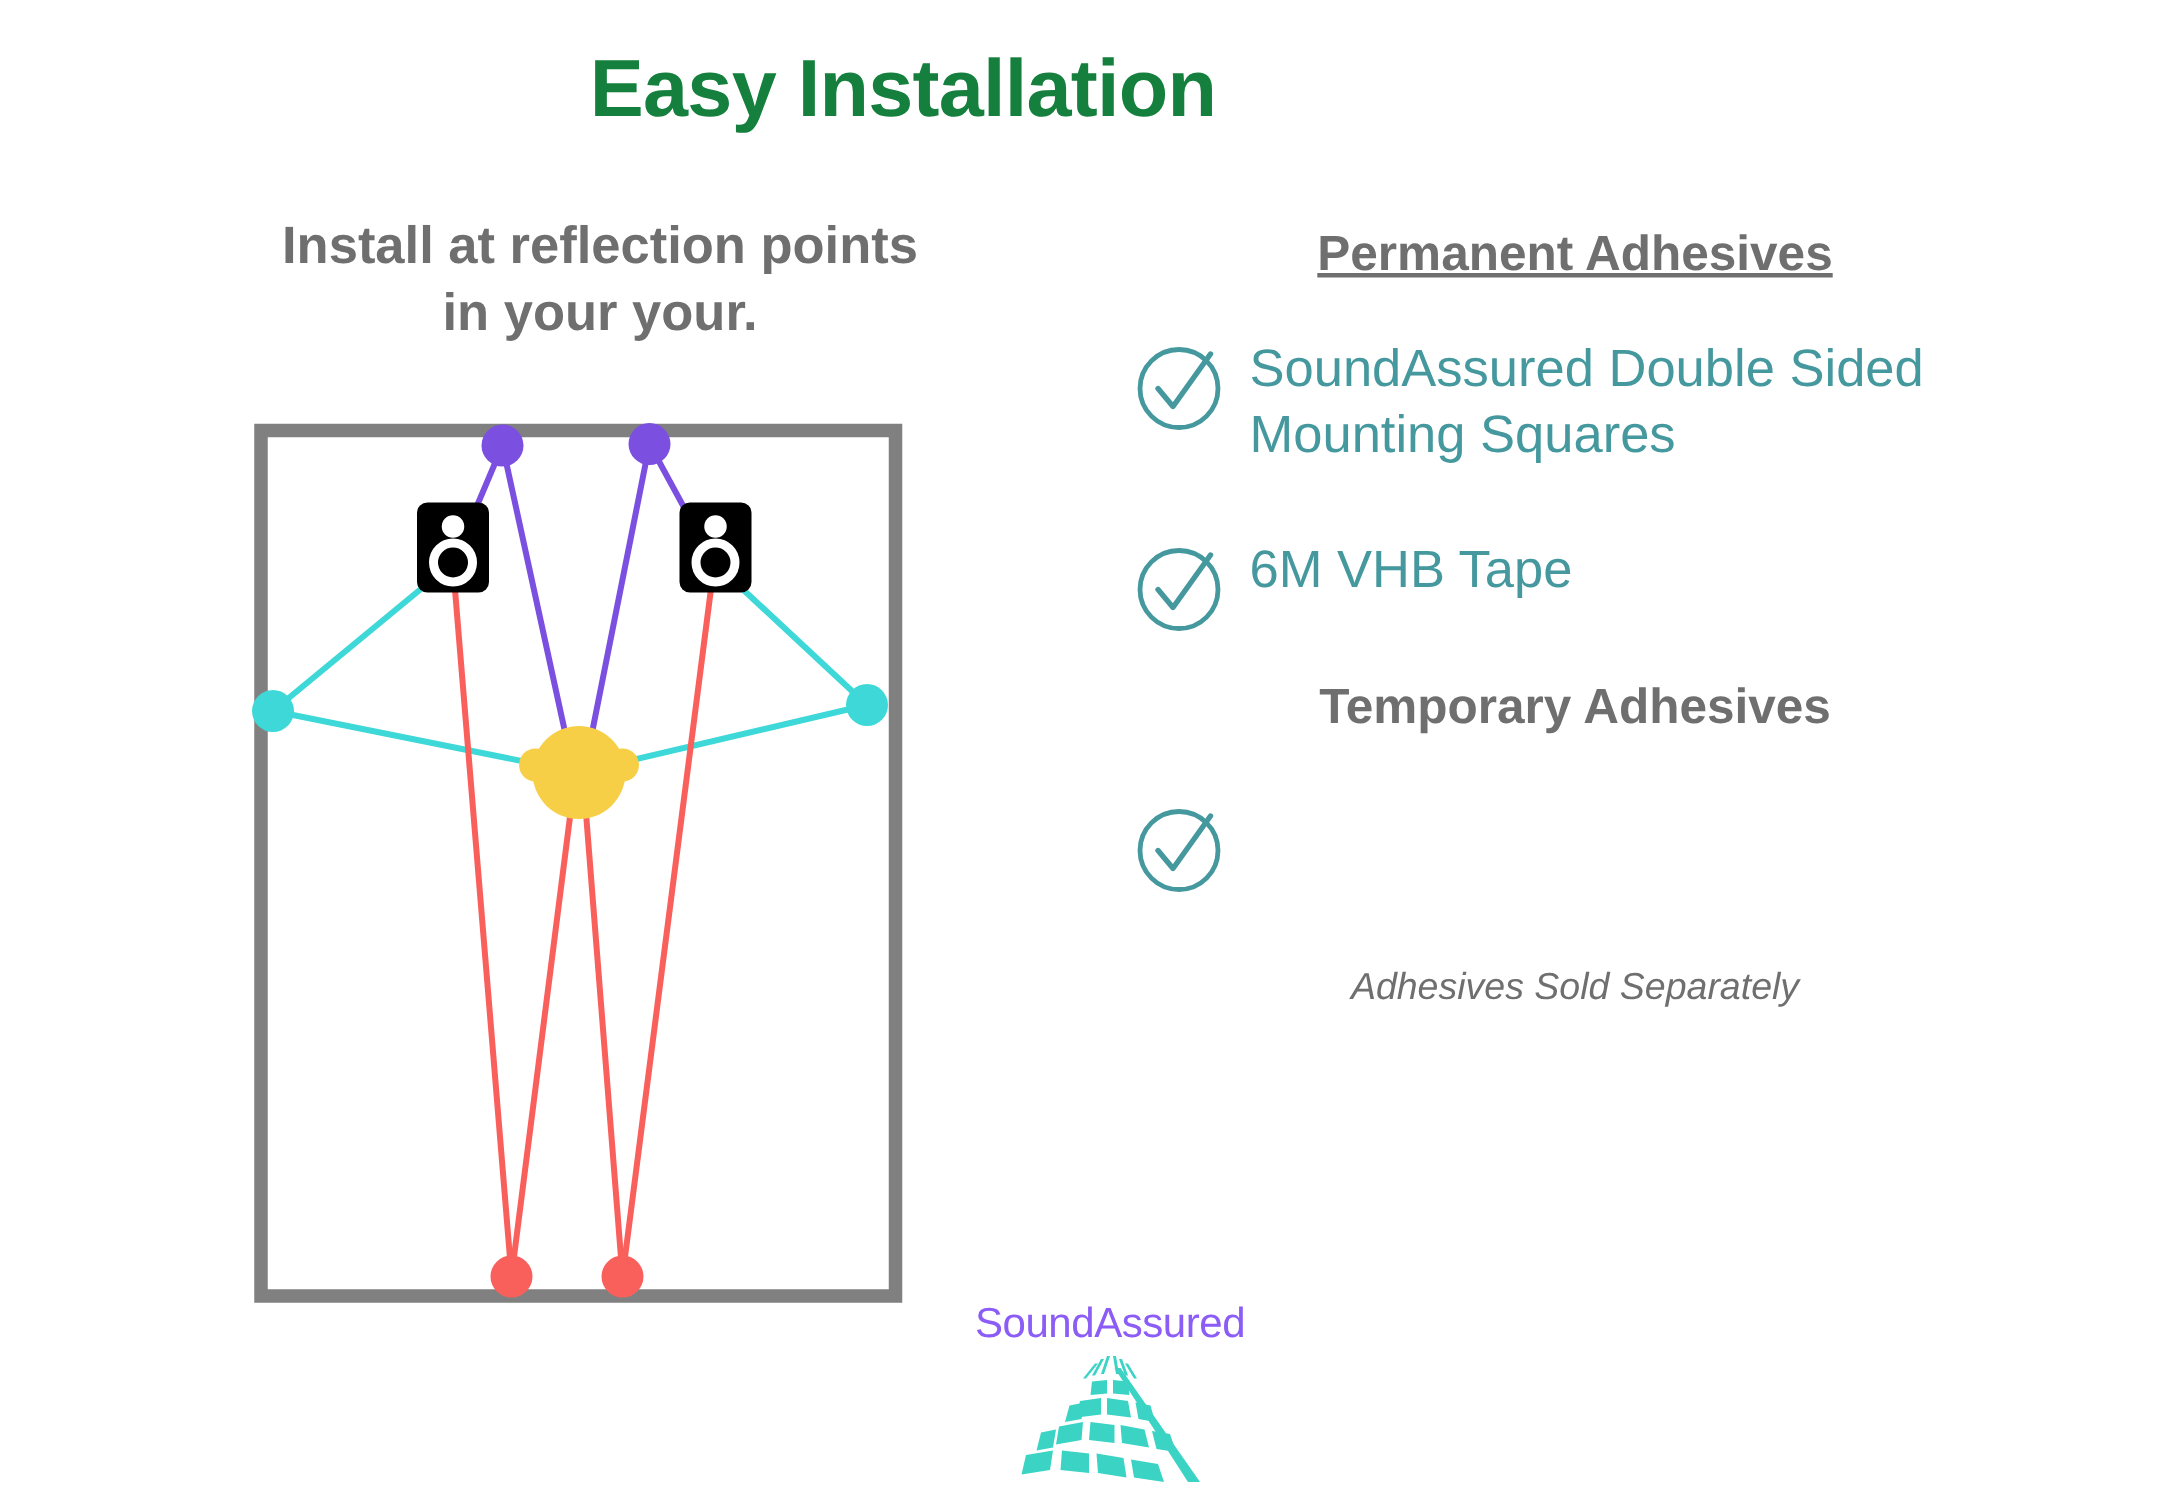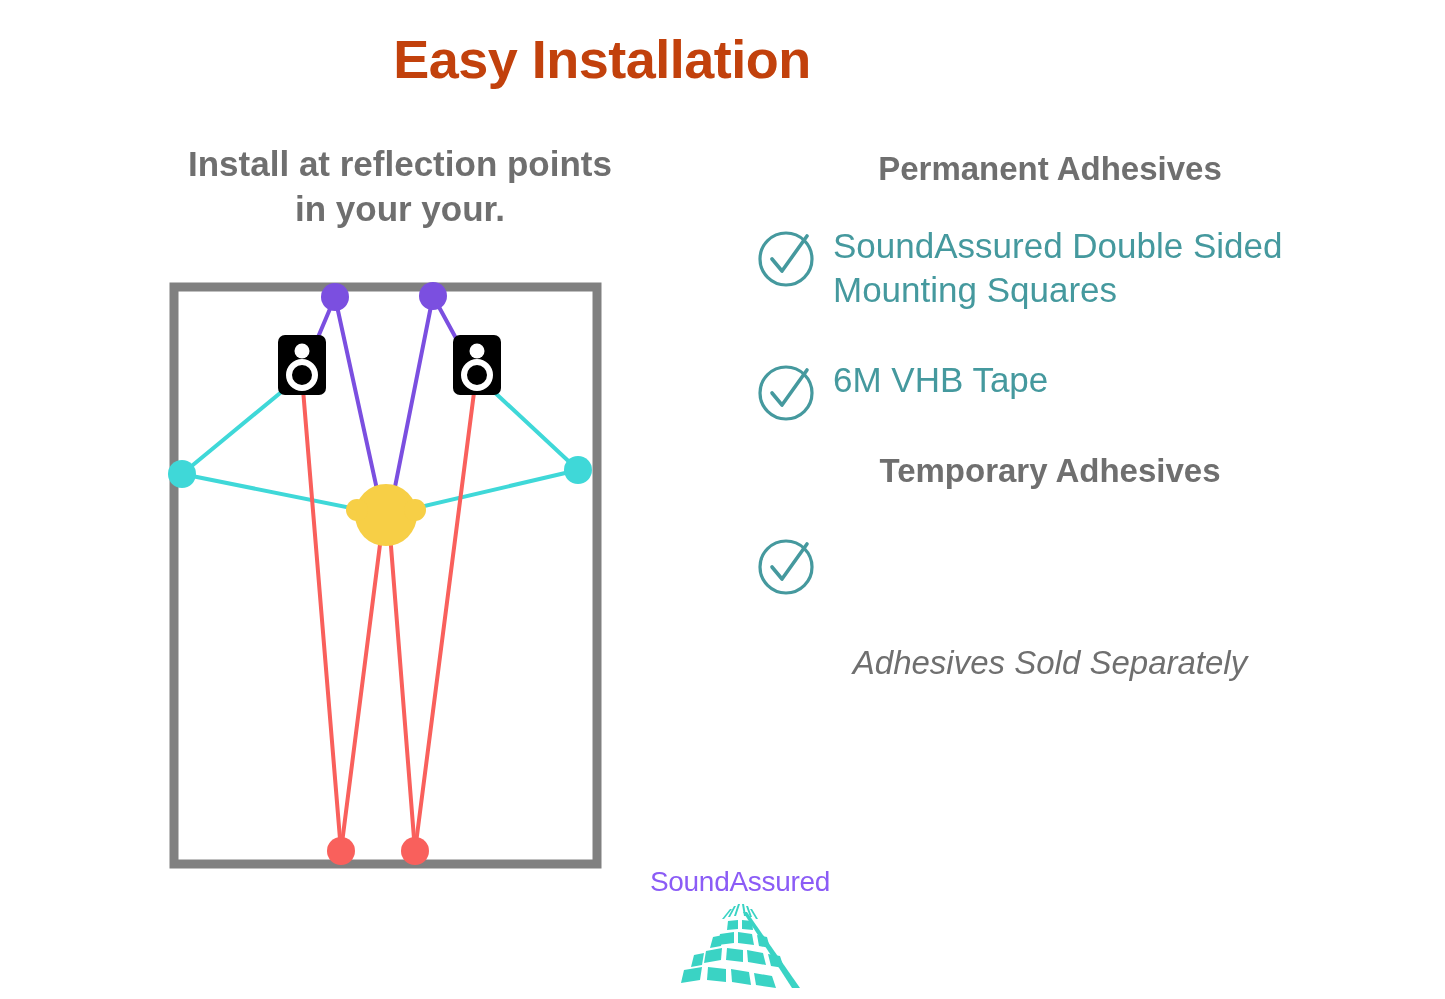--- a/index.html
+++ b/index.html
@@ -20,21 +20,21 @@
 
   
   #page-title {
     position: absolute;
     left: 0;
     top: 28px;
     width: 1204px;
     text-align: center;
     font-size: 54px;
     font-weight: bold;
-    color: #c2410c;
+    color: #15803d;
     letter-spacing: -0.5px;
   }
 
   
   #room-caption {
     position: absolute;
     left: 120px;
     top: 142px;
     width: 560px;
     text-align: center;
@@ -82,27 +82,27 @@
   }
   .check-icon svg { display: block; }
   .adh-label {
     font-size: 35px;
     color: #45999e;
     line-height: 1.25;
     padding-top: 2px;
   }
   .note-italic {
     text-align: center;
-    font-size: 33px;
+    font-size: 25px;
     font-style: italic;
     color: #6f6f6f;
   }
 
   
-  .sp-permanent-head { margin-bottom: 34px; }
+  .sp-permanent-head { margin-bottom: 34px; text-decoration: underline; }
   .sp-item1 { margin-left: 10px; margin-bottom: 44px; }
   .sp-item2 { margin-left: 10px; margin-bottom: 30px; }
   .sp-temporary-head { margin-bottom: 40px; }
   .sp-item3 { margin-left: 10px; margin-bottom: 48px; }
 
   
   #brand-logo {
     position: absolute;
     left: 620px;
     top: 868px;

